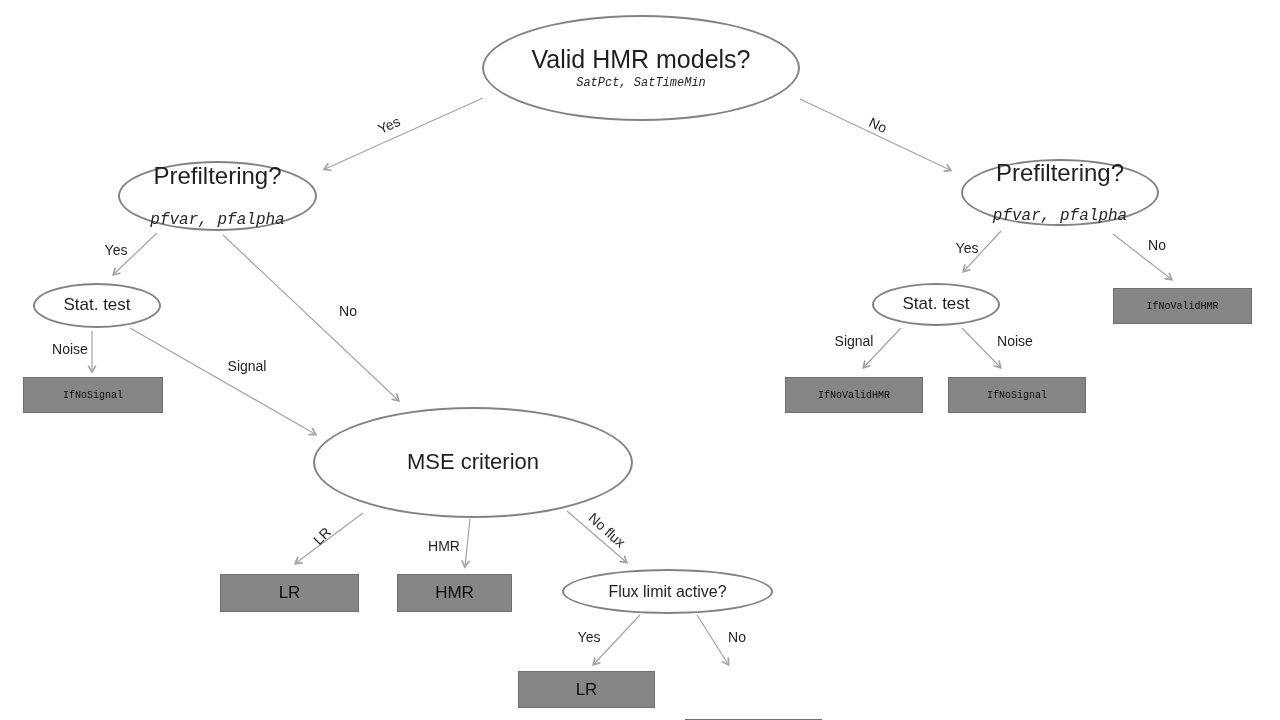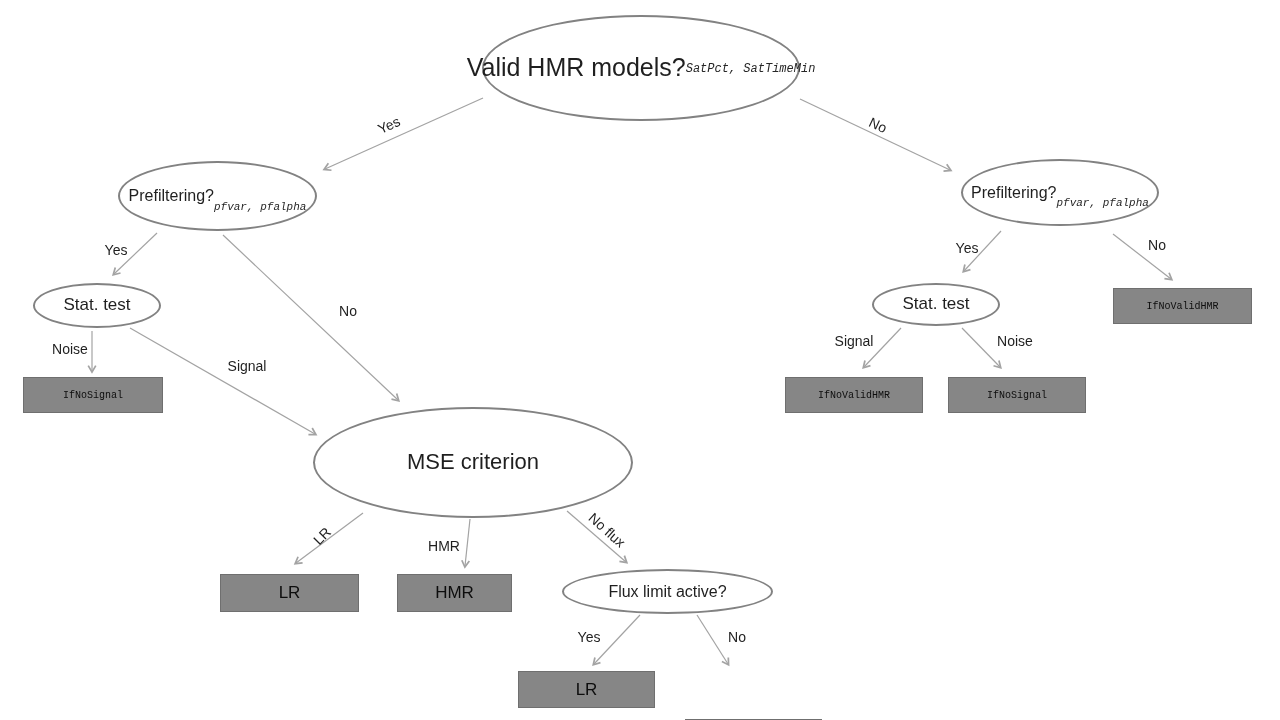--- a/index.html
+++ b/index.html
@@ -20,21 +20,21 @@
     left: 0; top: 0;
     width: 1280px; height: 720px;
   }
   .ellipse {
     position: absolute;
     box-sizing: border-box;
     border: 2px solid #828282;
     border-radius: 50%;
     background: #ffffff;
     display: flex;
-    flex-direction: row;
+    flex-direction: column;
     align-items: center;
     justify-content: center;
     text-align: center;
   }
   .node-title {
     font-family: "Liberation Sans", sans-serif;
     color: #1f1f1f;
     line-height: 1.1;
     white-space: nowrap;
   }
@@ -71,22 +71,22 @@
   .elabel.rot-n45 { transform: translate(-50%, -50%) rotate(-45deg); }
   .elabel.rot-p42 { transform: translate(-50%, -50%) rotate(42deg); }
 
   
   .e-root   { left: 482px; top: 15px;  width: 318px; height: 106px; }
   .e-root .node-title { font-size: 25px; }
   .e-root .node-params { font-size: 12px; }
 
   .e-pre-l  { left: 118px; top: 161px; width: 199px; height: 70px; }
   .e-pre-r  { left: 961px; top: 159px; width: 198px; height: 67px; }
-  .e-pre-l .node-title, .e-pre-r .node-title { font-size: 16px; }
-  .e-pre-l .node-params, .e-pre-r .node-params { font-size: 11px; margin-top: 21px; }
+  .e-pre-l .node-title, .e-pre-r .node-title { font-size: 24px; }
+  .e-pre-l .node-params, .e-pre-r .node-params { font-size: 16px; margin-top: 21px; }
 
   .e-stat-l { left: 33px;  top: 283px; width: 128px; height: 45px; }
   .e-stat-r { left: 872px; top: 283px; width: 128px; height: 43px; }
   .e-stat-l .node-title, .e-stat-r .node-title { font-size: 17px; text-align: center; }
 
   .e-mse    { left: 313px; top: 407px; width: 320px; height: 111px; }
   .e-mse .node-title { font-size: 22px; }
 
   .e-flux   { left: 562px; top: 569px; width: 211px; height: 45px; }
   .e-flux .node-title { font-size: 16px; }

